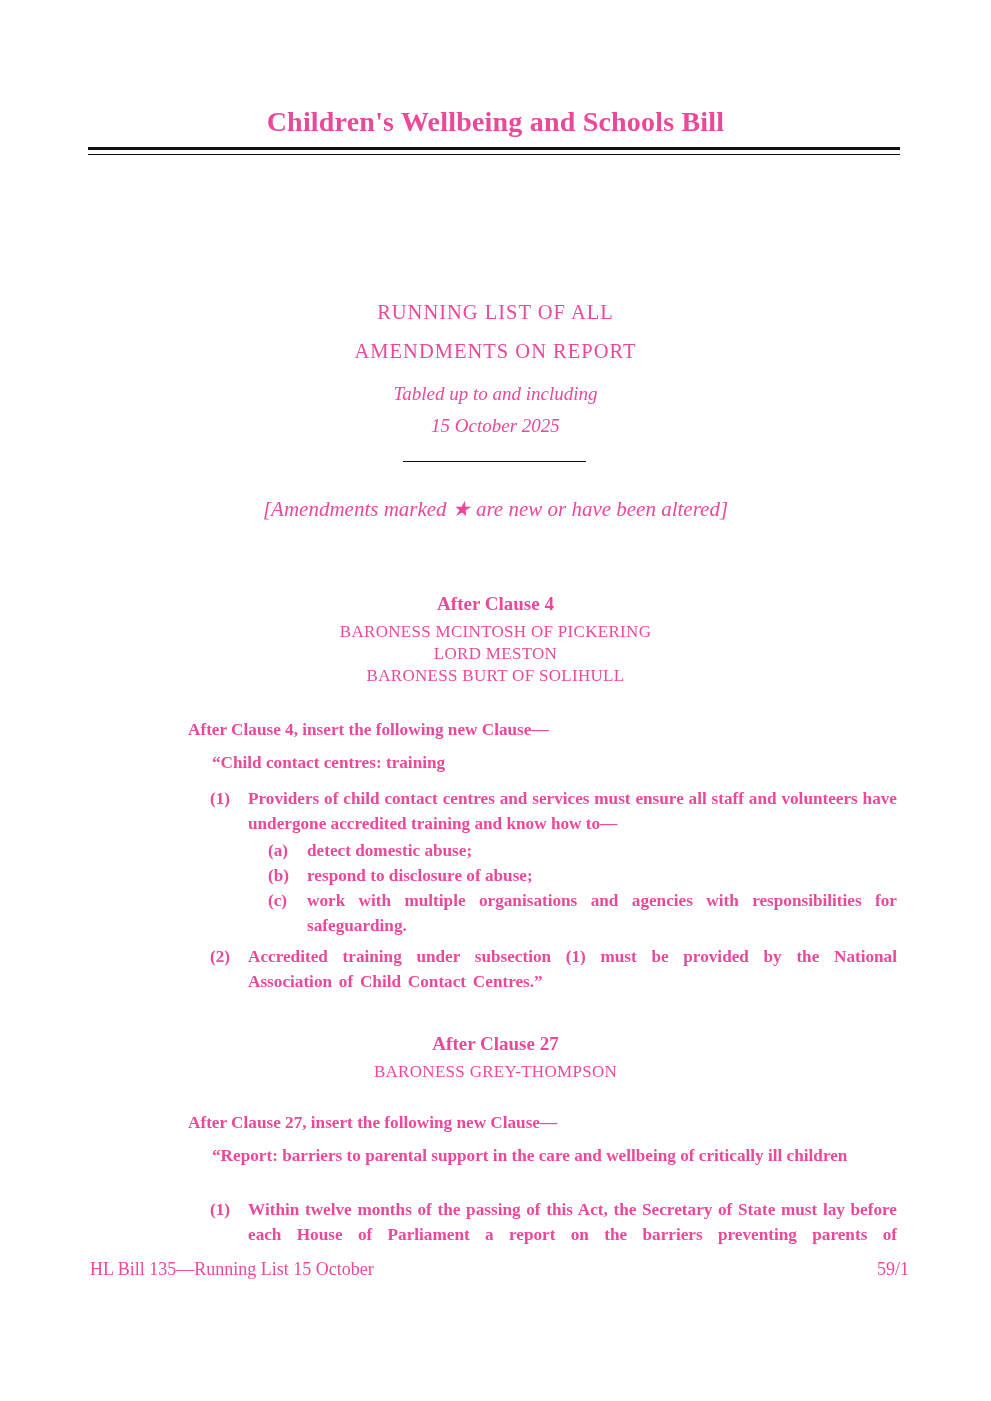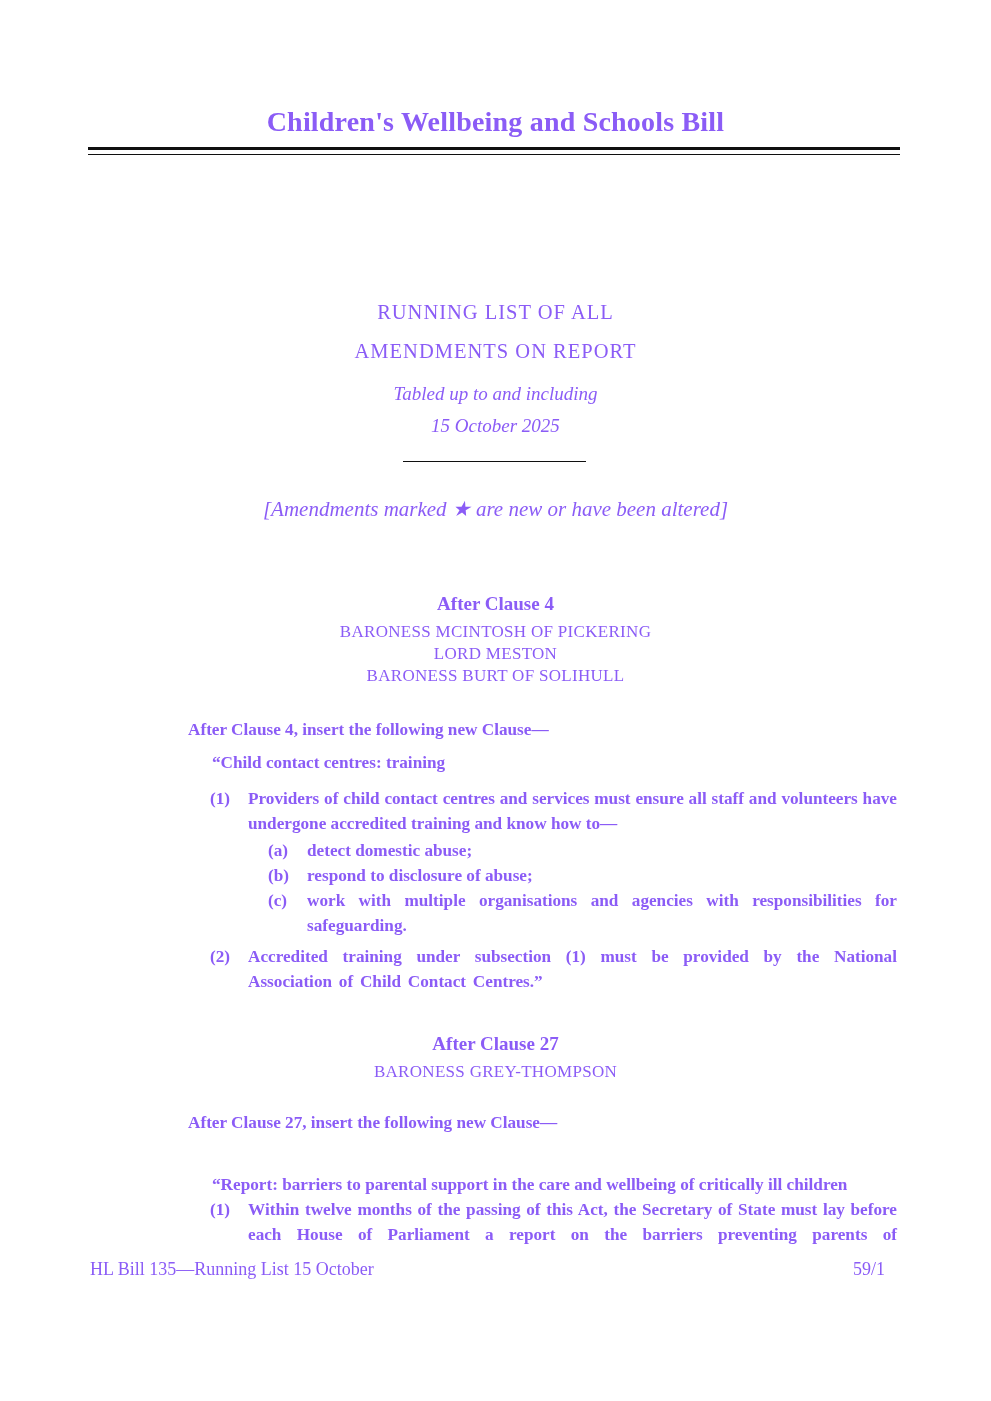--- a/index.html
+++ b/index.html
@@ -1,21 +1,21 @@
 <!DOCTYPE html>
 <html><head>
 <meta charset="utf-8">
 <style>
   html,body { margin:0; padding:0; background:#e8e8e8; }
   .page {
     position:relative;
     width:991px; height:1401px;
     margin:0 auto;
     background:#ffffff;
-    color:#8b5cf6;
+    color:#ec4899;
     font-family:"Liberation Serif","DejaVu Serif",serif;
     overflow:hidden;
   }
   .abs { position:absolute; }
   .centered { left:0; width:991px; text-align:center; }
 
   
   .bill-title { top:106px; font-size:28px; font-weight:bold; letter-spacing:0.2px; }
   .title-rule {
     top:147px; left:88px; width:812px; height:4px;
@@ -40,21 +40,21 @@
   .sponsors { font-size:17px; line-height:22px; letter-spacing:0.3px; }
   .sp1 { top:621px; }
   .sp2 { top:1061px; }
 
   
   .body-text { font-size:17.2px; line-height:25px;font-weight:bold; }
   .instr1 { top:717px; left:188px; }
   .instr2 { top:1110px; left:188px; }
   .ctitle { font-weight:bold; left:212px; }
   .ct1 { top:750px; }
-  .ct2 { top:1172px; width:685px; text-align:justify; }
+  .ct2 { top:1143px; width:685px; text-align:justify; }
 
   .num-item { left:210px; width:687px; display:flex; }
   .num-item .n { flex:0 0 38px; }
   .num-item .t { flex:1; text-align:justify; }
   .it1 { top:786px; }
   .it2 { top:944px; }
   .it2 .t { word-spacing:2.5px; }
   .it3 { top:1197px; }
   .it3 .t { word-spacing:1px; text-align-last:justify; }
 
@@ -62,21 +62,21 @@
   .sub-item .n { flex:0 0 39px; }
   .sub-item .t { flex:1; }
   .sa { top:838px; }
   .sb { top:863px; }
   .sc { top:888px; }
   .sc .t { text-align:justify; }
 
   
   .footer { font-size:18px; top:1259px; }
   .foot-left { left:90px; }
-  .foot-right { right:106px; }
+  .foot-right { right:82px; }
 </style>
 </head>
 <body>
 
 <div class="page">
 
   <div class="abs centered bill-title">Children's Wellbeing and Schools Bill</div>
   <div class="abs title-rule"></div>
 
   <div class="abs centered caps-head rl1">RUNNING LIST OF ALL</div>

